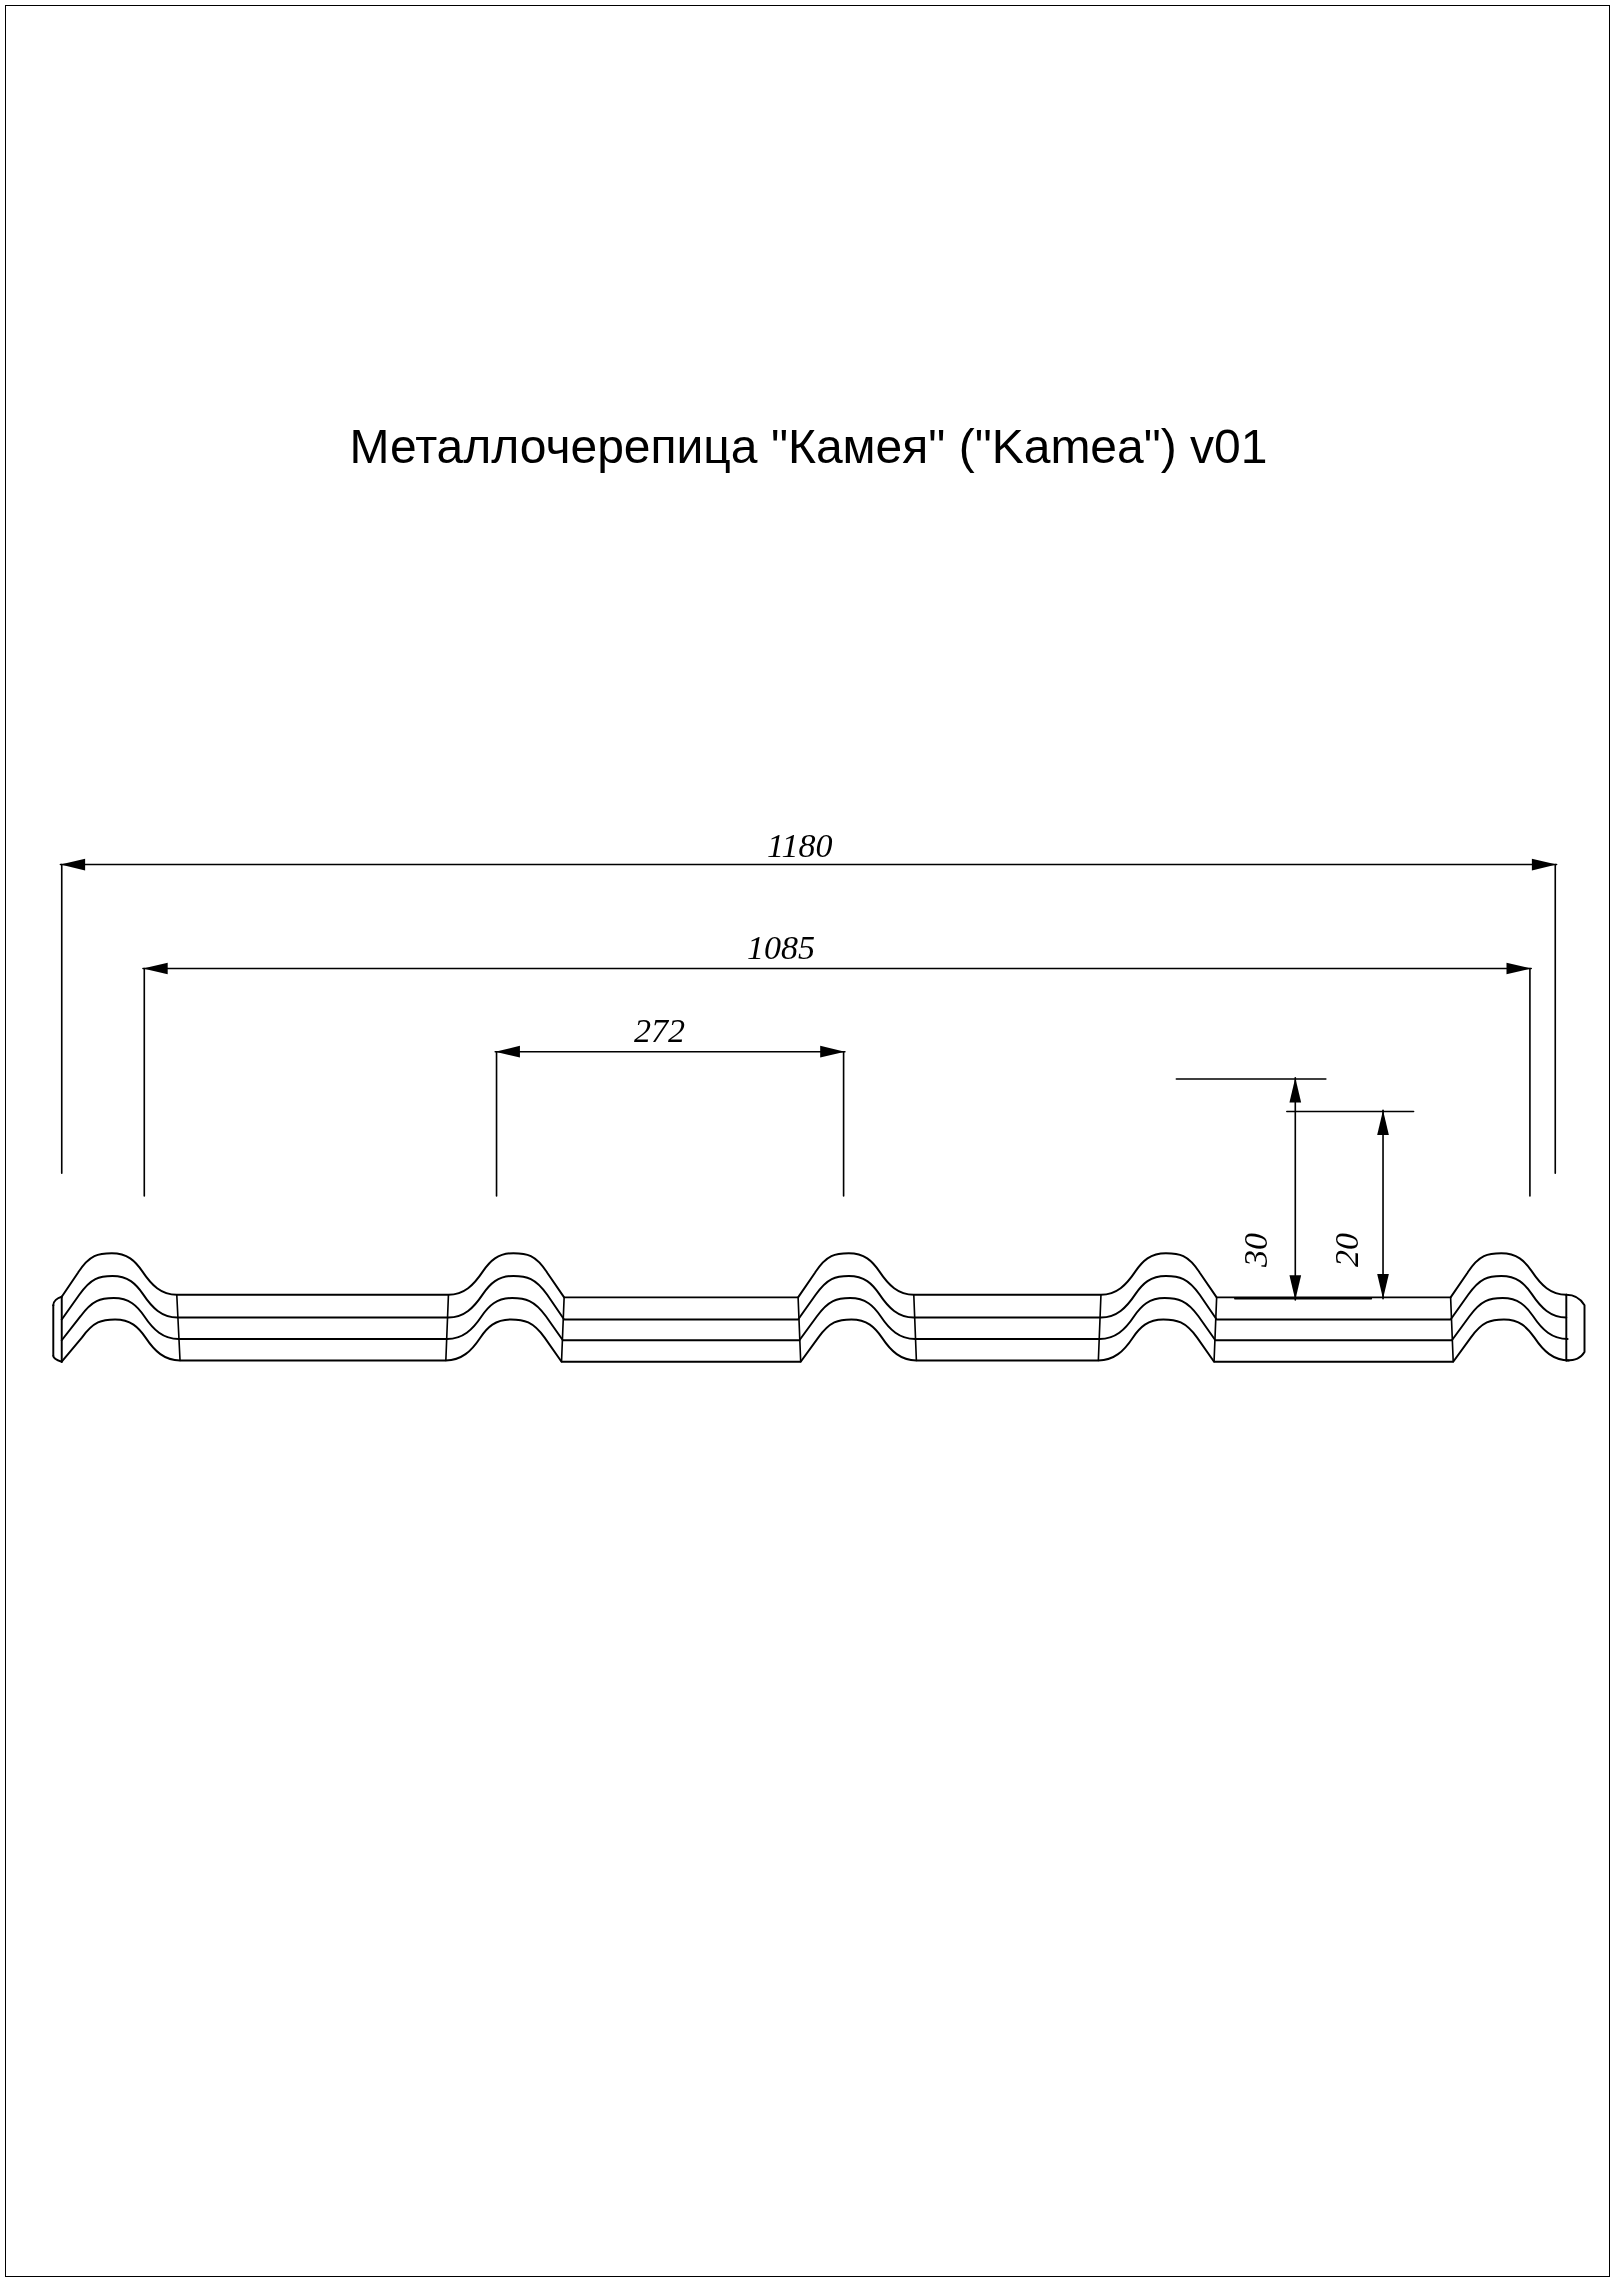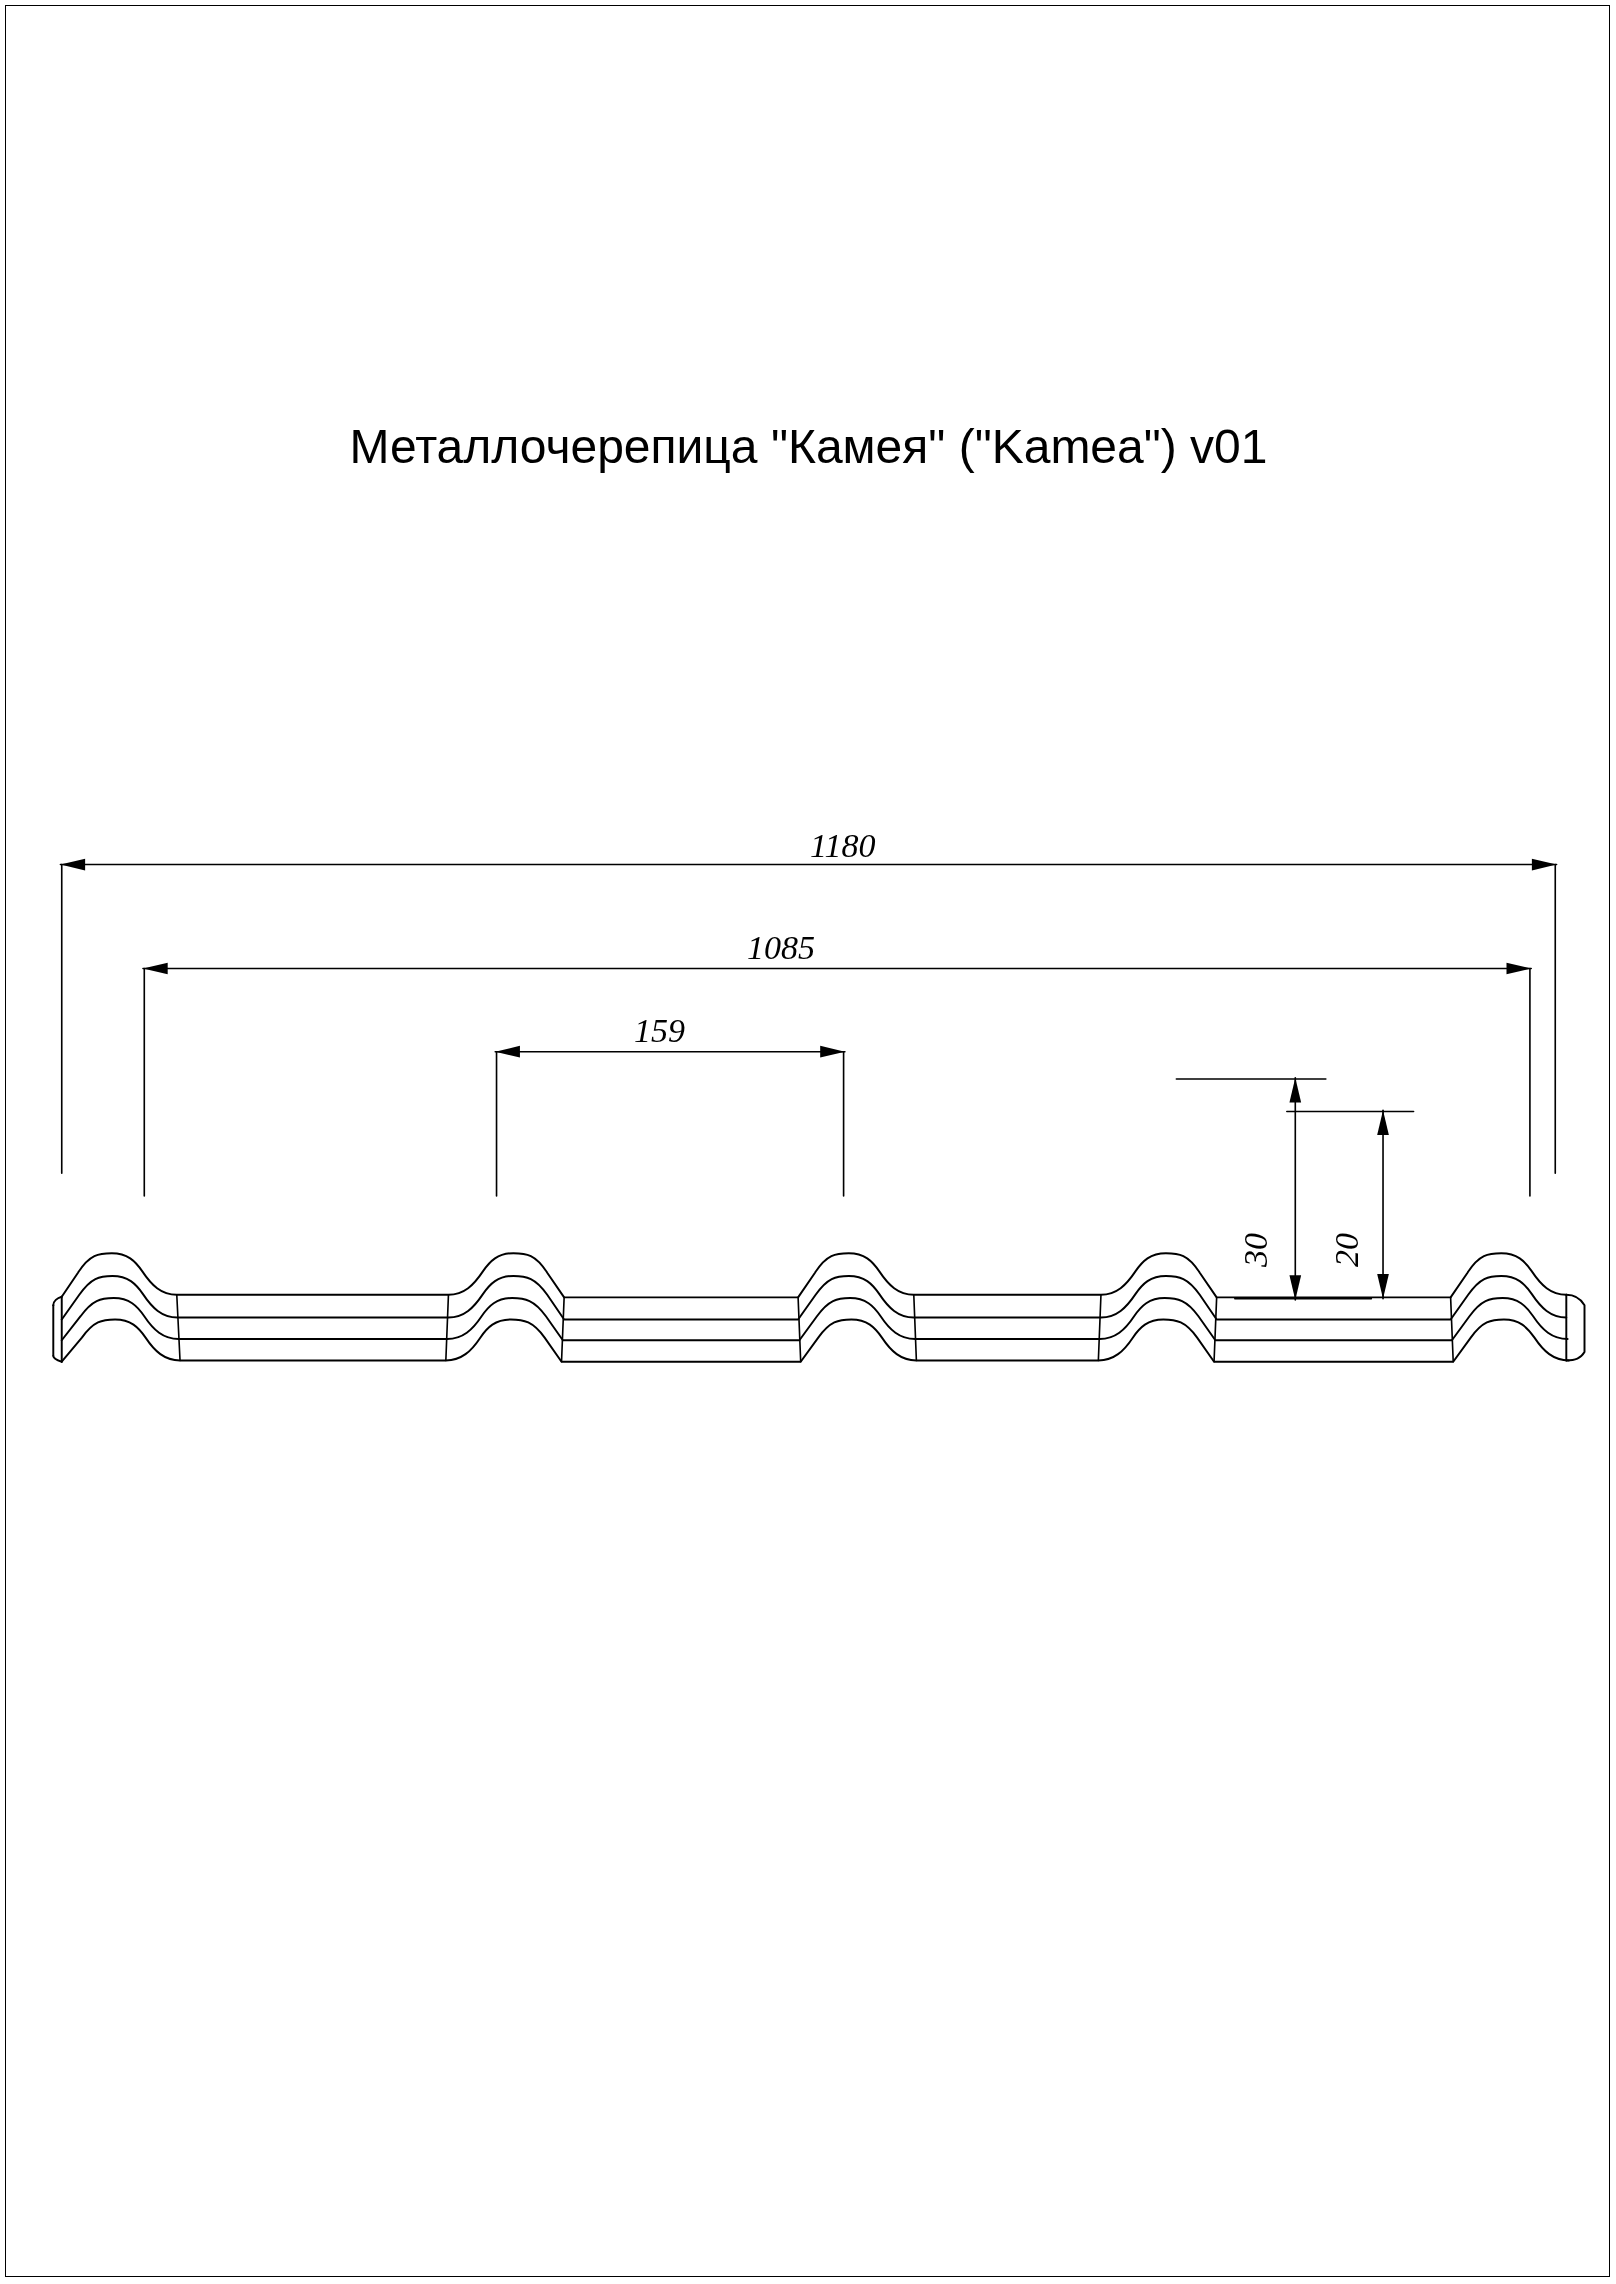--- a/index.html
+++ b/index.html
@@ -52,21 +52,21 @@
   }
   .dim-label {
     position: absolute;
     font-family: "Liberation Serif", serif;
     font-style: italic;
     font-size: 34px;
     color: #000000;
     white-space: nowrap;
   }
   .dim-1180 {
-    left: 810px;
+    left: 767px;
     top: 827px;
   }
   .dim-1085 {
     left: 747px;
     top: 929px;
   }
   .dim-272 {
     left: 634px;
     top: 1012px;
   }
@@ -271,18 +271,18 @@
           <line x1="1872" y1="756" x2="1868" y2="855"></line>
           <line x1="2232" y1="756" x2="2236" y2="855"></line>
         </g>
 
       </g>
     </svg>
   </div>
 
   <div class="dim-label dim-1180">1180</div>
   <div class="dim-label dim-1085">1085</div>
-  <div class="dim-label dim-272">159</div>
+  <div class="dim-label dim-272">272</div>
   <div class="dim-label dim-30">30</div>
   <div class="dim-label dim-20">20</div>
 
 </div>
 
 
 </body></html>

